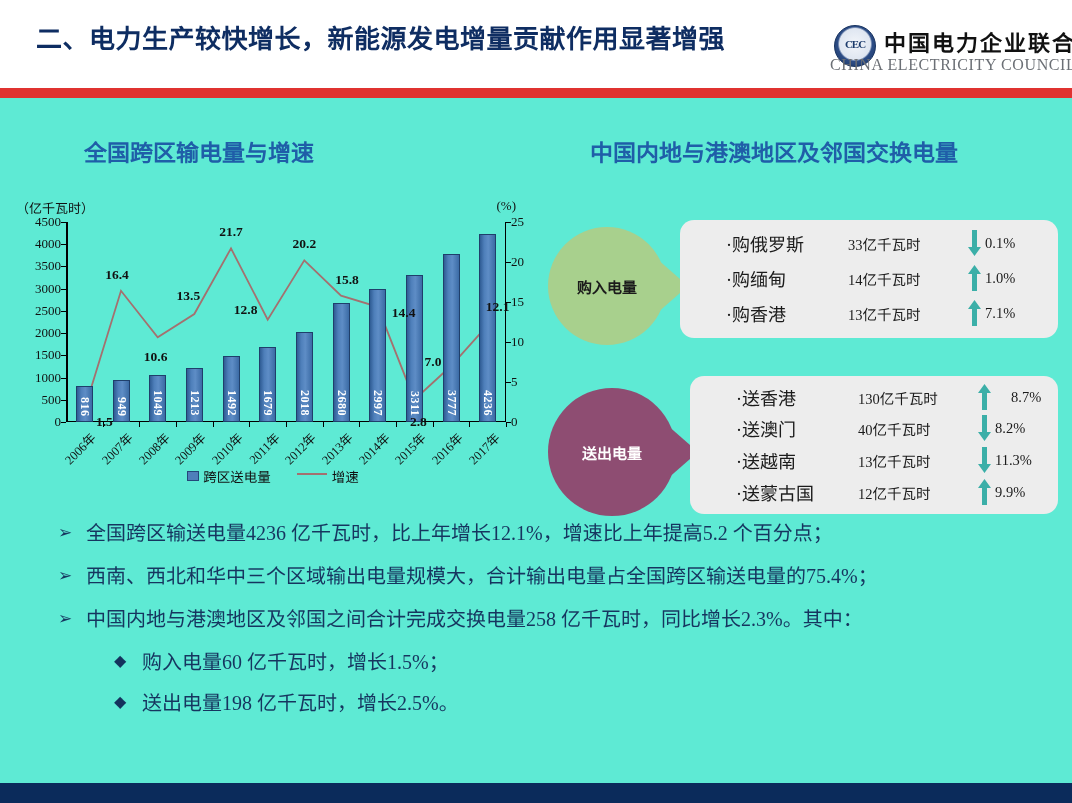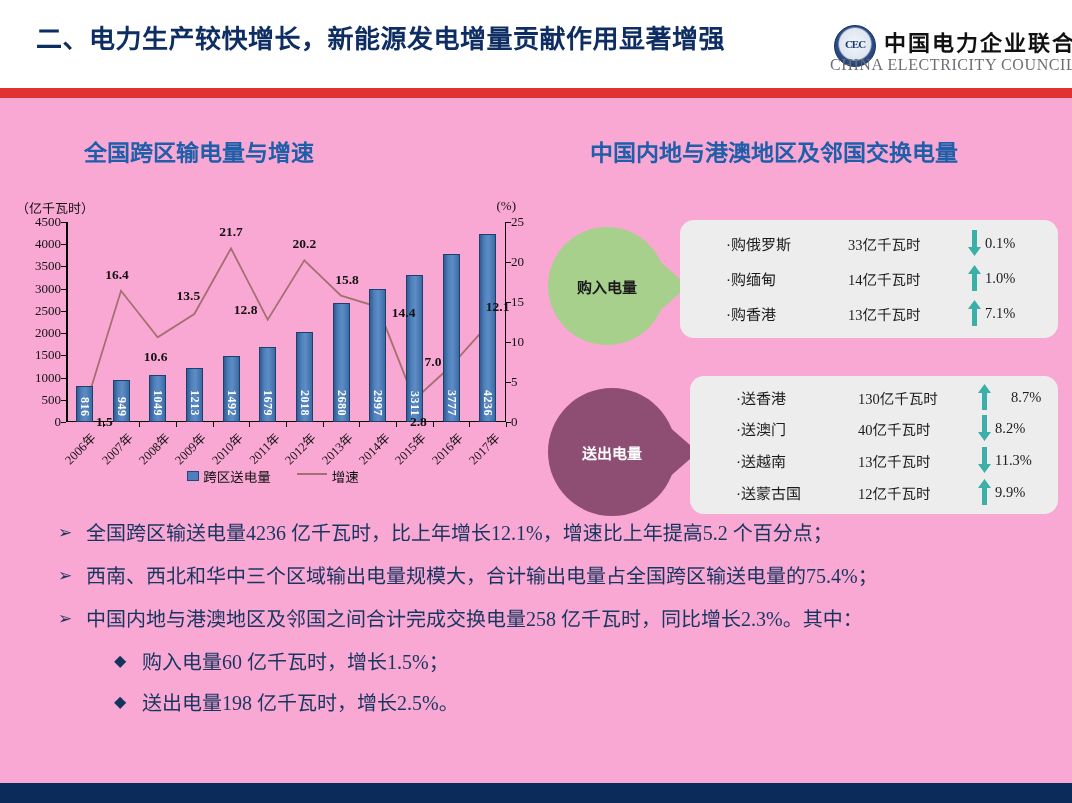--- a/index.html
+++ b/index.html
@@ -3,21 +3,21 @@
 <meta charset="utf-8">
 <title>电力生产较快增长</title>
 <style>
   * { box-sizing: border-box; margin: 0; padding: 0; }
   html, body {
     width: 1072px; height: 803px;
     background: #ffffff;
     font-family: "Liberation Serif", "DejaVu Serif", serif;
     overflow: hidden;
   }
-  .slide { position: relative; width: 1072px; height: 803px; background: #f9a8d4; }
+  .slide { position: relative; width: 1072px; height: 803px; background: #5eead4; }
 
   
   .header { position: absolute; left: 0; top: 0; width: 1072px; height: 88px; background: #fff; }
   .title-text {
     position: absolute; left: 36px; top: 18px;
     font-family: "Liberation Sans", "DejaVu Sans", sans-serif;
     font-weight: bold; font-size: 26px; letter-spacing: 0.5px;
     color: #0e2d62; white-space: nowrap;
   }
   .logo-wrap { position: absolute; right: 8px; top: 22px; width: 238px; height: 62px; }
@@ -105,21 +105,21 @@
   .flow-circle {
     position: absolute; left: 0; top: 0; border-radius: 50%;
     display: flex; align-items: center; justify-content: center;
     font-family: "Liberation Sans", "DejaVu Sans", sans-serif;
     font-weight: bold; font-size: 15px;
   }
   .flow-arrow { position: absolute; width: 0; height: 0; }
   .flow-box {
     position: absolute; background: #ededed; border-radius: 14px;
   }
-  .fr-name { position: absolute; font-size: 15px; color: #1b1b1b; white-space: nowrap; text-align: right; }
+  .fr-name { position: absolute; font-size: 18px; color: #1b1b1b; white-space: nowrap; text-align: right; }
   .fr-val  { position: absolute; font-size: 14.5px; color: #1b1b1b; white-space: nowrap; }
   .fr-pct  { position: absolute; font-size: 14.5px; color: #1b1b1b; white-space: nowrap; }
   .arrow-ico { position: absolute; width: 13px; height: 26px; }
 
   
   .bullets { position: absolute; left: 46px; top: 522px; width: 1010px; }
   .b1 {
     position: relative; font-size: 20px; color: #16355f; white-space: nowrap;
     padding-left: 40px; margin-bottom: 20px; line-height: 1.15;
   }

